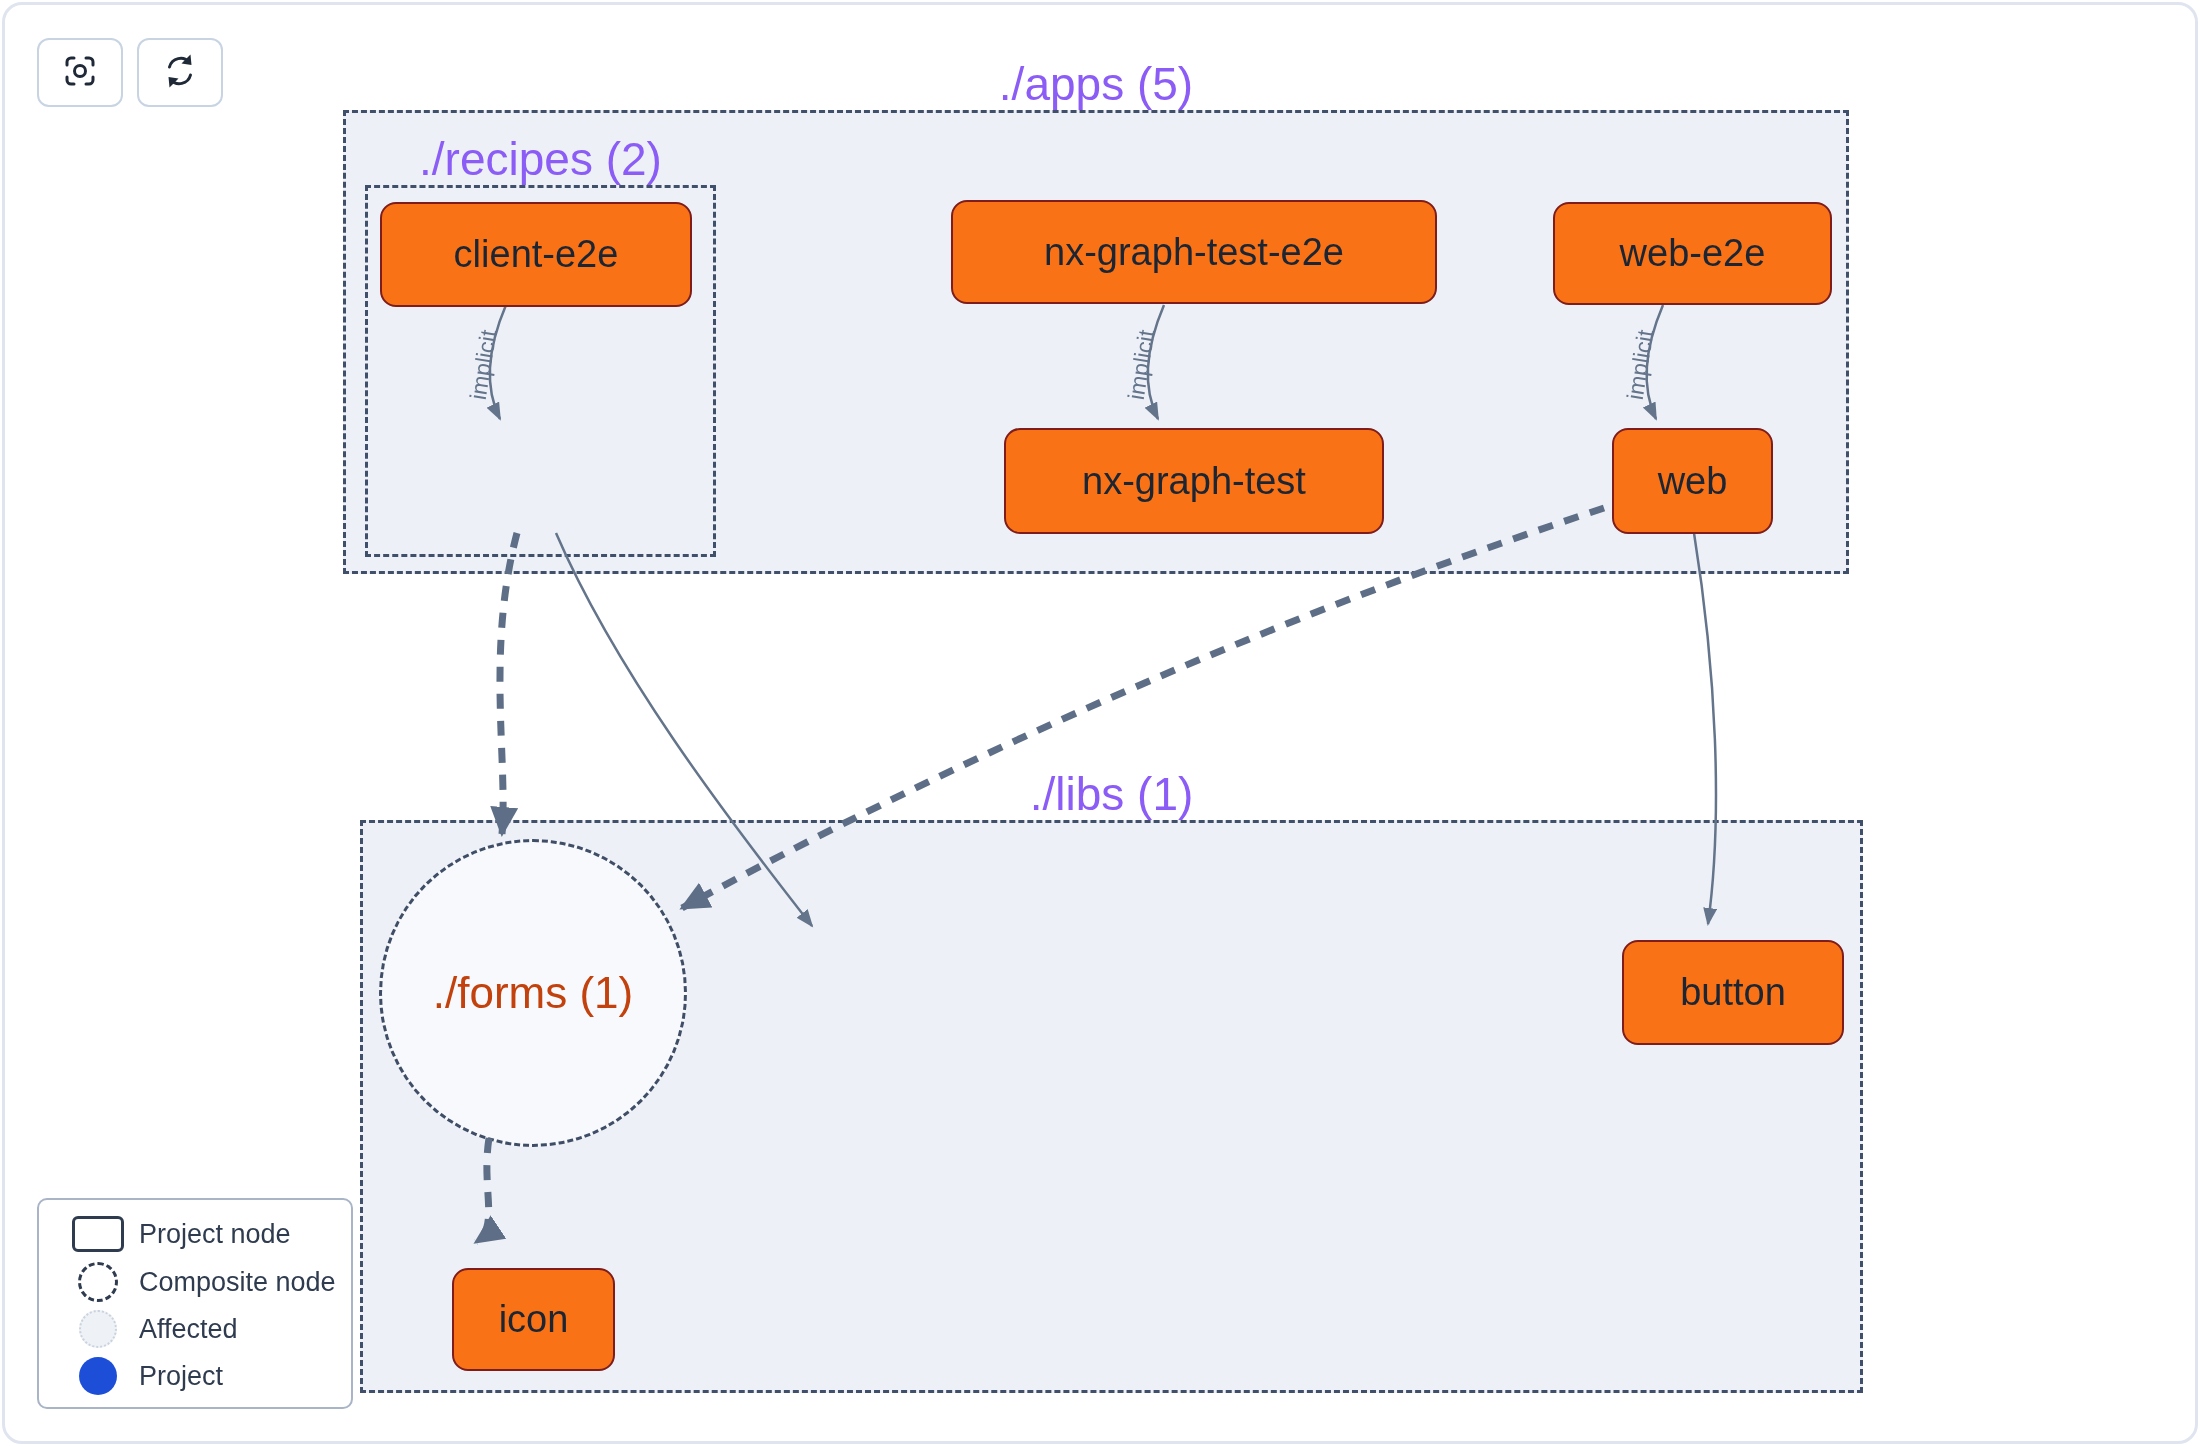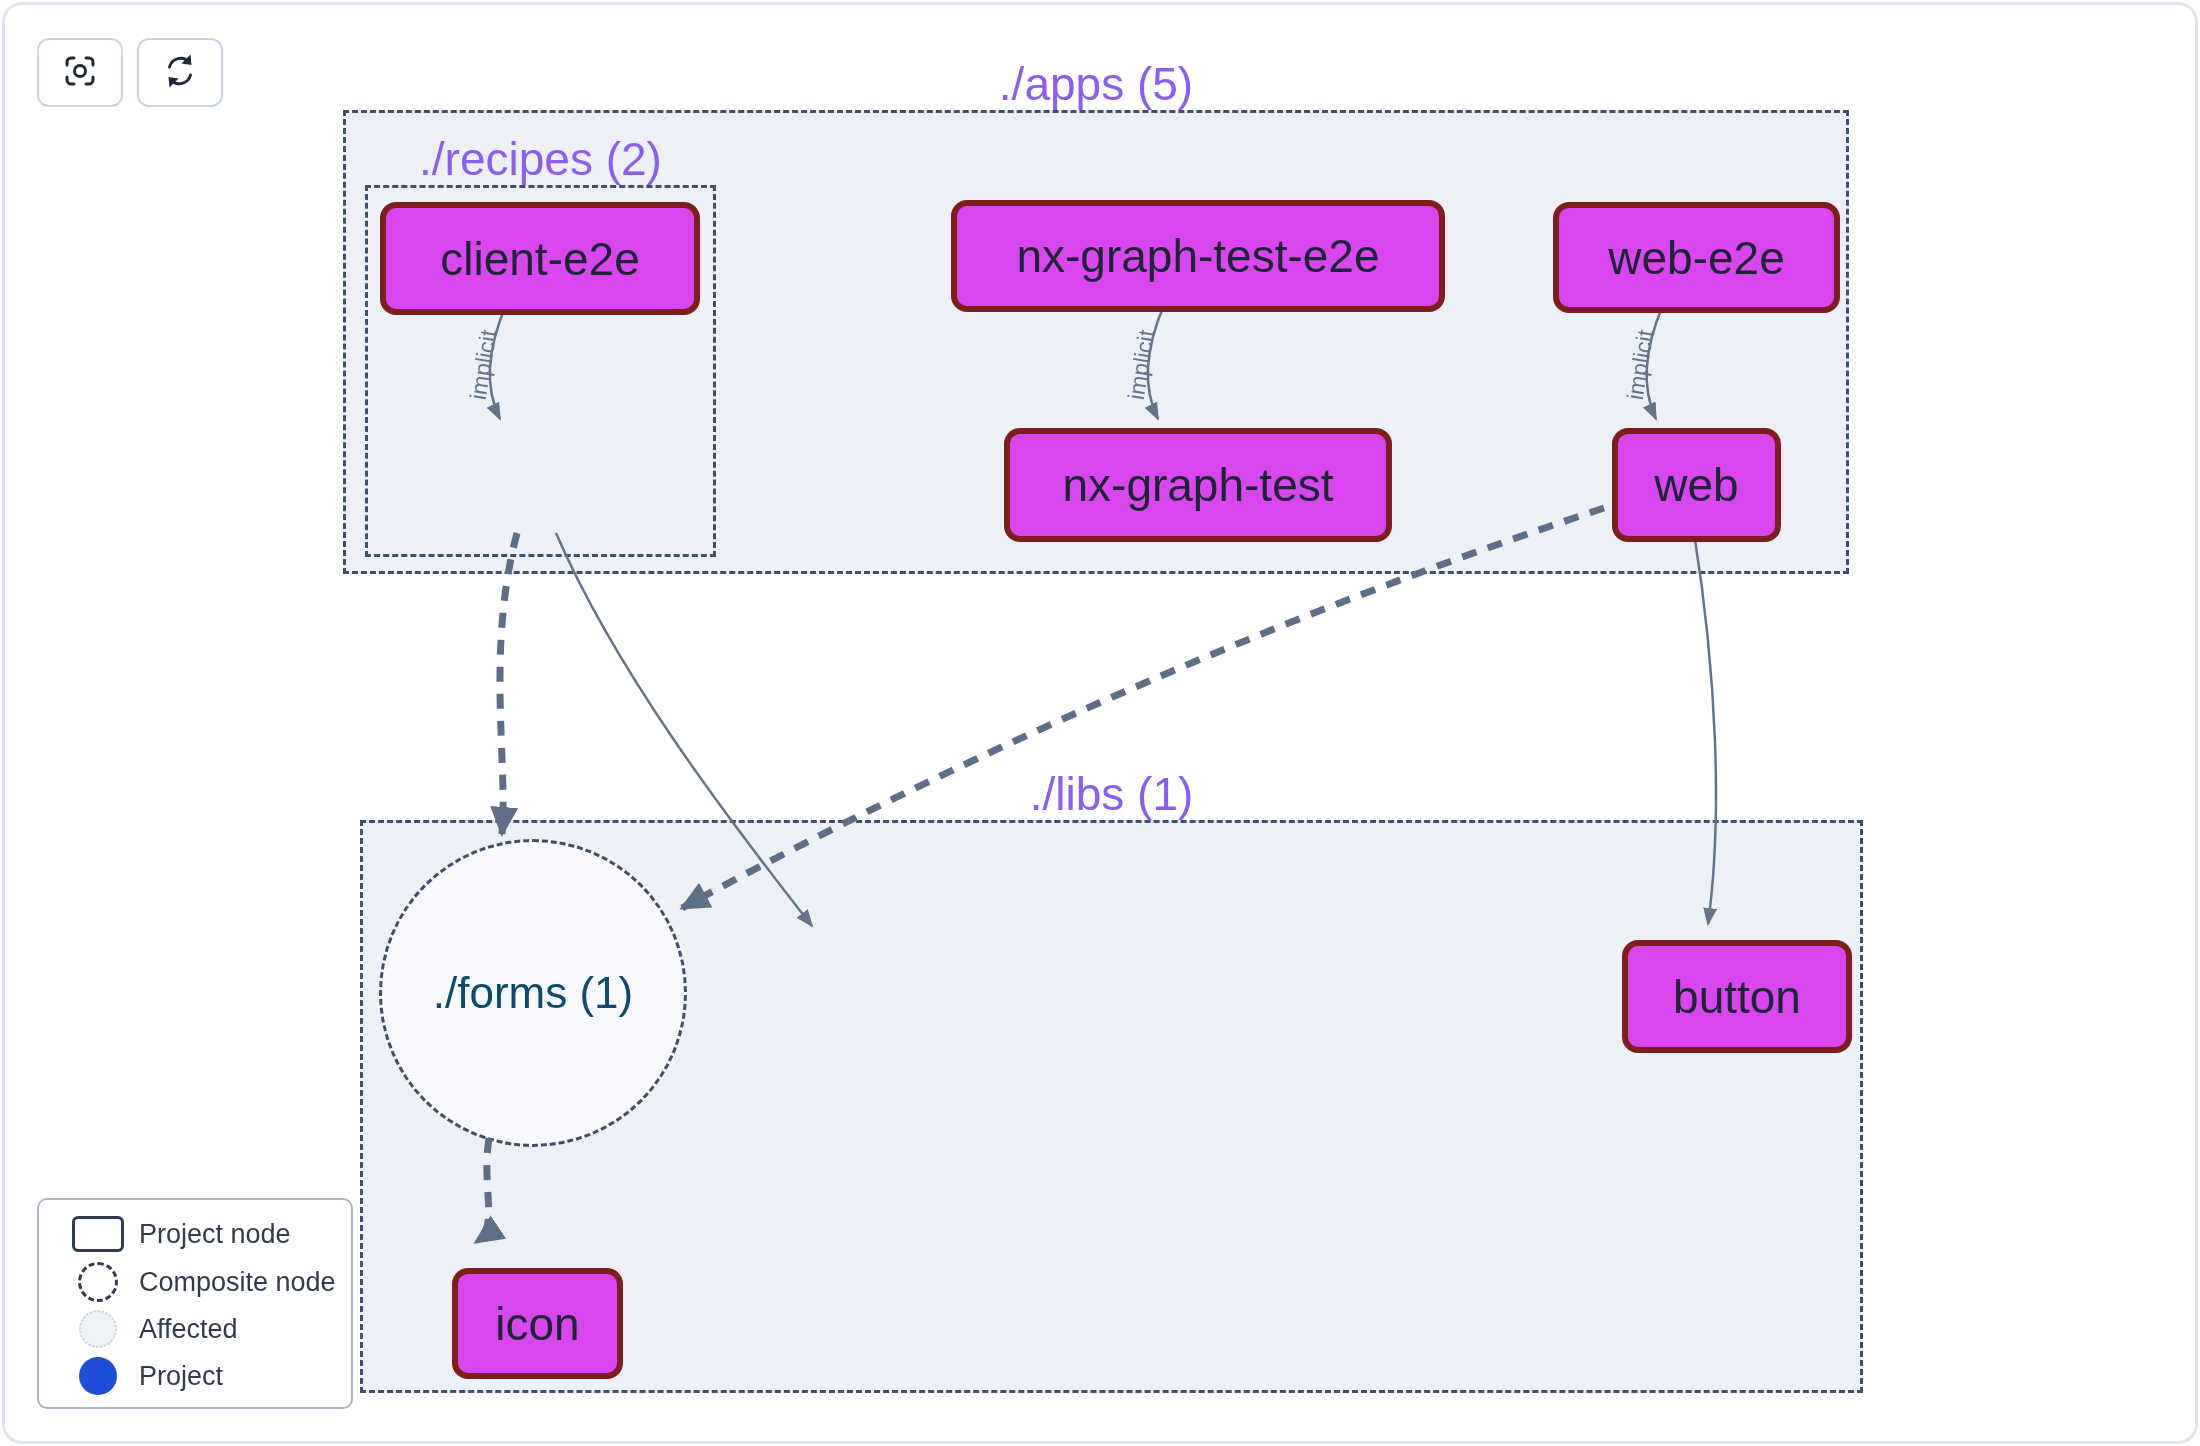--- a/index.html
+++ b/index.html
@@ -8,25 +8,25 @@
   .card{position:absolute;left:2px;top:2px;width:2190px;height:1436px;
         border:3px solid #dfe4ef;border-radius:20px;background:#ffffff;}
   .stage{position:absolute;left:0;top:0;width:2200px;height:1446px;}
 
   .group{position:absolute;border:3px dashed #41506a;background:#edf1f7;}
   .group-label{position:absolute;left:0;top:-56px;width:100%;text-align:center;
         font-size:46px;color:#8b5cf6;white-space:nowrap;}
   .subgroup{position:absolute;border:3px dashed #41506a;background:transparent;}
 
   .node{position:absolute;display:flex;align-items:center;justify-content:center;
-        background:#d946ef;border:6px solid #7f1d1d;border-radius:16px;
-        font-size:46px;color:#1b2534;white-space:nowrap;z-index:6;}
+        background:#f97316;border:2px solid #7f1d1d;border-radius:16px;
+        font-size:38px;color:#1b2534;white-space:nowrap;z-index:6;}
   .composite{position:absolute;width:302px;height:302px;border-radius:50%;
         border:3px dashed #3f4e66;background:#f7f9fc;display:flex;align-items:center;
-        justify-content:center;font-size:44px;color:#0c4a6e;z-index:2;}
+        justify-content:center;font-size:44px;color:#c2410c;z-index:2;}
 
   svg.edges{position:absolute;left:0;top:0;z-index:4;pointer-events:none;}
   .edge-thin{stroke:#64748b;stroke-width:2.5;fill:none;}
   .edge-thick{stroke:#5d6e86;stroke-width:7;fill:none;stroke-dasharray:15 12;}
   .edge-label{fill:#64748b;font-size:23px;font-family:"Liberation Sans",sans-serif;}
 
   .toolbar-btn{position:absolute;width:82px;height:65px;background:#fff;
         border:2px solid #c9d4e3;border-radius:12px;display:flex;align-items:center;
         justify-content:center;z-index:10;cursor:pointer;}
 

